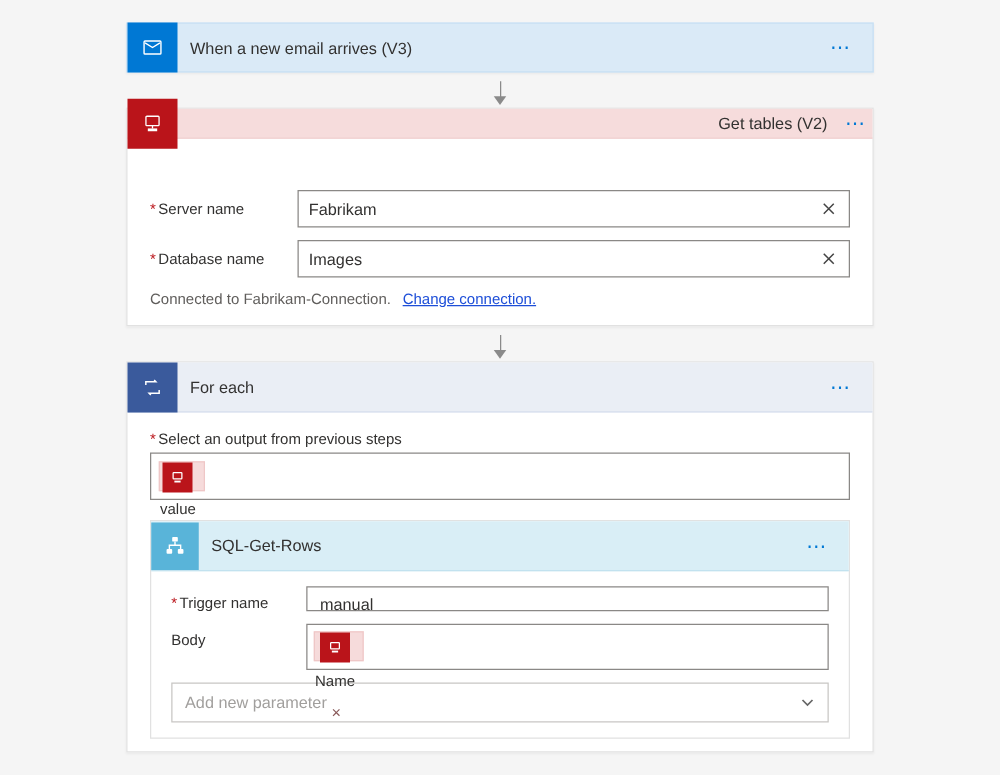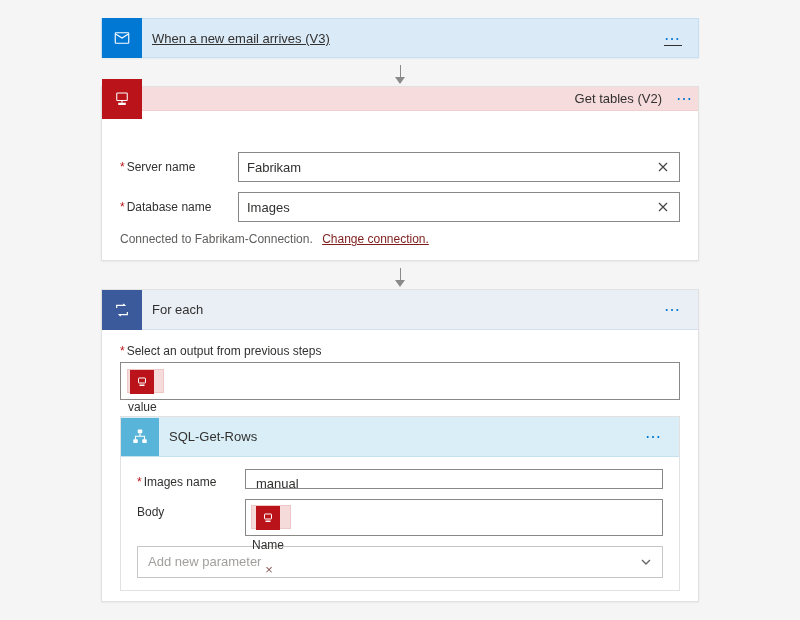--- a/index.html
+++ b/index.html
@@ -20,21 +20,20 @@
       box-shadow: 0 1px 2px rgba(0,0,0,.05);
     }
     
     .trigger-bar {
       width: 598px;
       height: 40px;
       display: flex;
       align-items: center;
       gap: 10px;
       padding: 0 12px 0 0;
-      text-decoration: underline;
     }
     .trigger-bar.outlook { background: #daeaf7; border: 1px solid #c7dff3; }
     .icon-box {
       width: 40px; height: 40px;
       display: flex; align-items: center; justify-content: center;
       flex-shrink: 0;
     }
     .icon-outlook { background: #0078d4; }
     .icon-sql { background: #ba141a; }
     .icon-foreach { background: #3a5a9c; }
@@ -68,21 +67,21 @@
       flex: 1; height: 30px; border: 1px solid #8a8886;
       display: flex; align-items: center; padding: 0 8px; background: #fff; gap: 27px;
     }
     .input-wrap span { flex: 1; font-size: 13px; }
     .x-btn {
       width: 16px; height: 16px; cursor: pointer;
       display: flex; align-items: center; justify-content: center;
     }
     .x-btn svg { width: 12px; height: 12px; }
     .conn-row { font-size: 12px; color: #605e5c; margin-top: 4px; padding-bottom: 4px; }
-    .conn-link { color: #7f1d1d; margin-left: 6px; }
+    .conn-link { color: #1d4ed8; margin-left: 6px; }
     
     .foreach-card { width: 598px; }
     .foreach-header {
       background: #eaeef5; border-bottom: 1px solid #d6deed;
       height: 40px; display:flex; align-items:center; gap:10px; padding-right:12px;
     }
     .foreach-body { padding: 14px 18px 10px 18px; }
     .sel-label { font-size: 12px; margin-bottom: 4px; }
     .sel-input {
       border: 1px solid #8a8886; padding: 6px; display:flex; align-items:center; margin-bottom: 16px;
@@ -219,21 +218,21 @@
               <rect x="3" y="15" width="6" height="5" rx="1" fill="#fff"></rect>
               <rect x="15" y="15" width="6" height="5" rx="1" fill="#fff"></rect>
               <path d="M12 7v4M12 11H6v4M12 11h6v4" stroke="#fff" stroke-width="1.5"></path>
             </svg>
           </div>
           <div class="card-title">SQL-Get-Rows</div>
           <div class="ellipsis">⋯</div>
         </div>
         <div class="sub-body">
           <div class="row2">
-            <div class="field-label req">Images name</div>
+            <div class="field-label req">Trigger name</div>
             <div class="txtarea" style="height:20px;line-height:20px;padding:4px 10px;">
               <span>manual</span>
             </div>
           </div>
           <div class="row2 body-token-row">
             <div class="field-label">Body</div>
             <div class="txtarea tokenized">
               <div class="token">
                 <div class="icon-box icon-sql">
                   <svg width="12" height="12" viewBox="0 0 24 24" fill="none">

